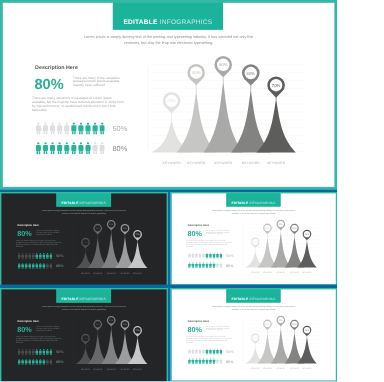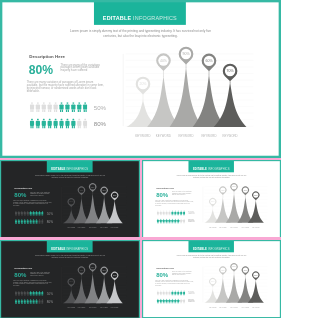--- a/index.html
+++ b/index.html
@@ -1,18 +1,18 @@
 <!DOCTYPE html>
 <html><head>
 <meta charset="utf-8">
 <style>
   html,body{margin:0;padding:0;width:281px;height:318px;background:#ffffff;}
   *{box-sizing:border-box;}
   body{font-family:"Liberation Sans",sans-serif;}
-  .page{position:relative;width:281px;height:318px;overflow:hidden;background:#f9a8d4;}
+  .page{position:relative;width:281px;height:318px;overflow:hidden;background:#0369a1;}
 
   .slide{position:absolute;overflow:hidden;}
   .slide .inner{position:absolute;left:0;top:0;transform-origin:0 0;}
   .board{position:relative;width:960px;height:540px;overflow:hidden;}
   .board.light{background:#ffffff;}
   .board.dark{background:#242526;}
   .frame{position:absolute;left:0;top:0;right:0;bottom:0;border:8px solid #36b9a4;pointer-events:none;}
 
   
   .hdrbox{position:absolute;left:321px;top:0px;width:314px;height:85px;background:#1bb49b;}

